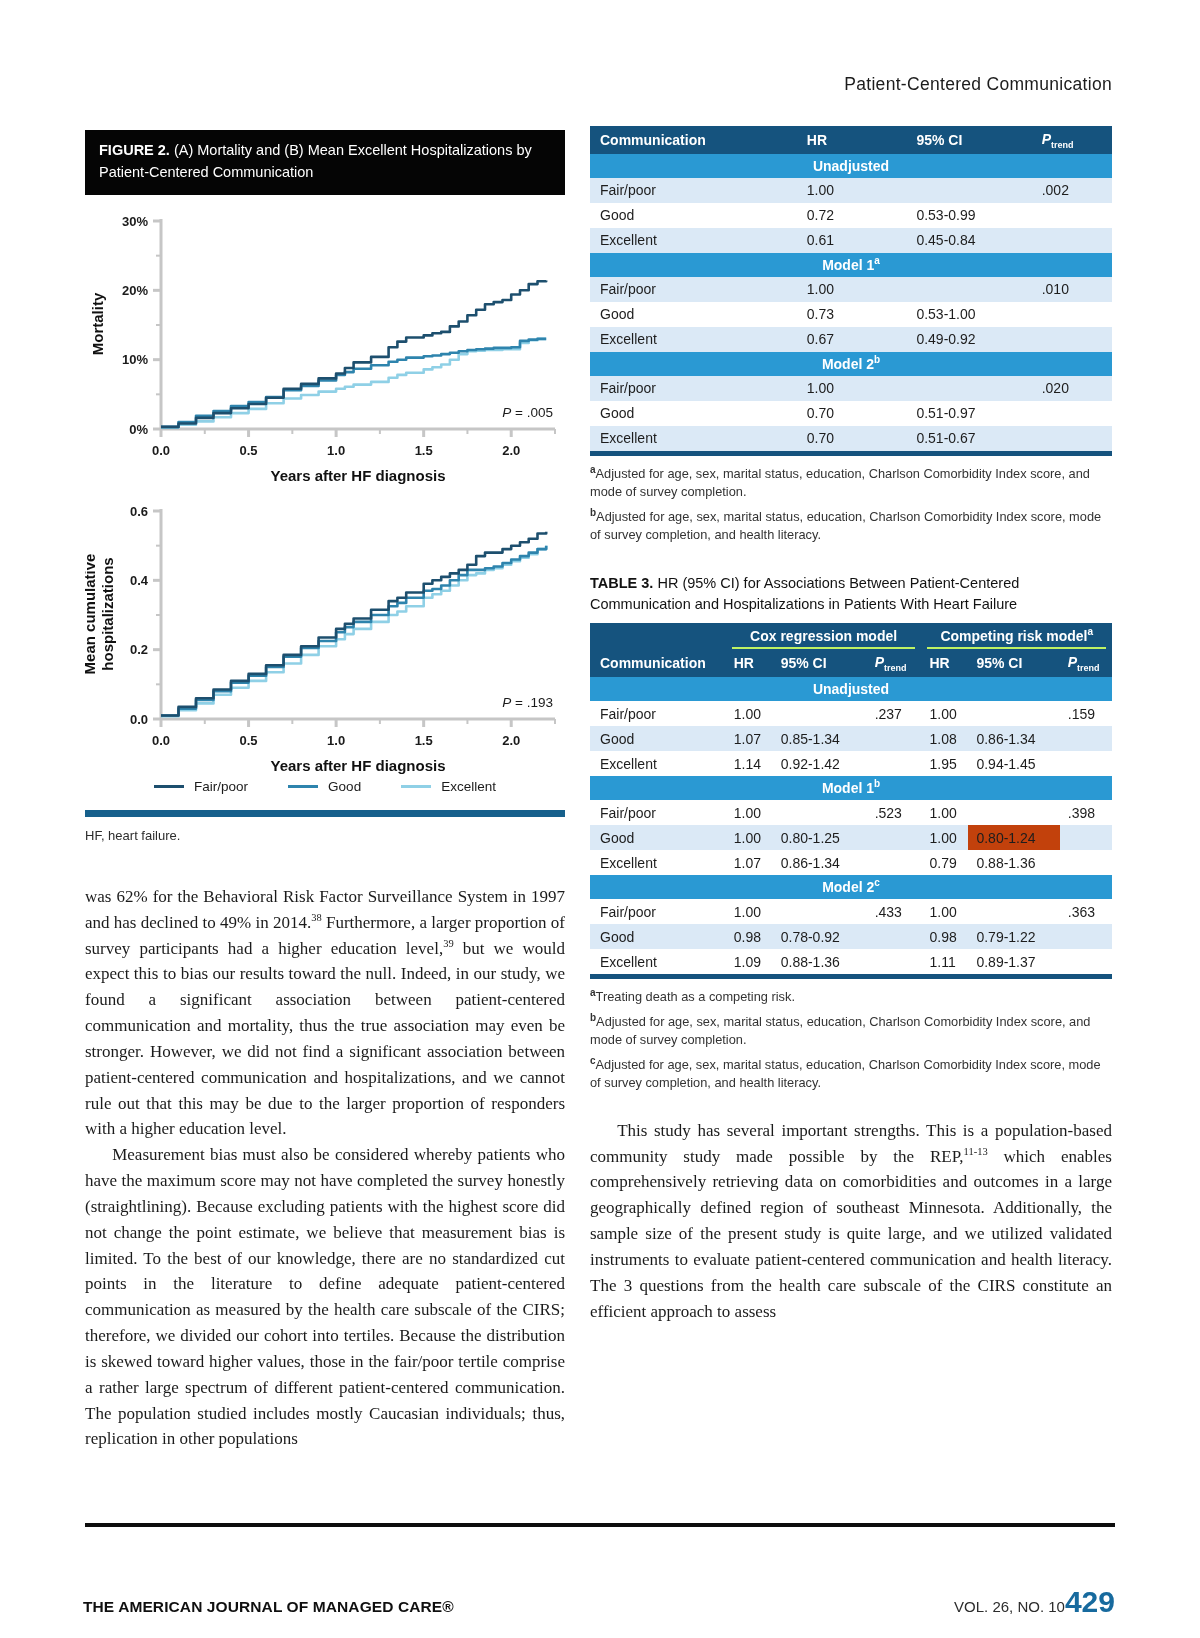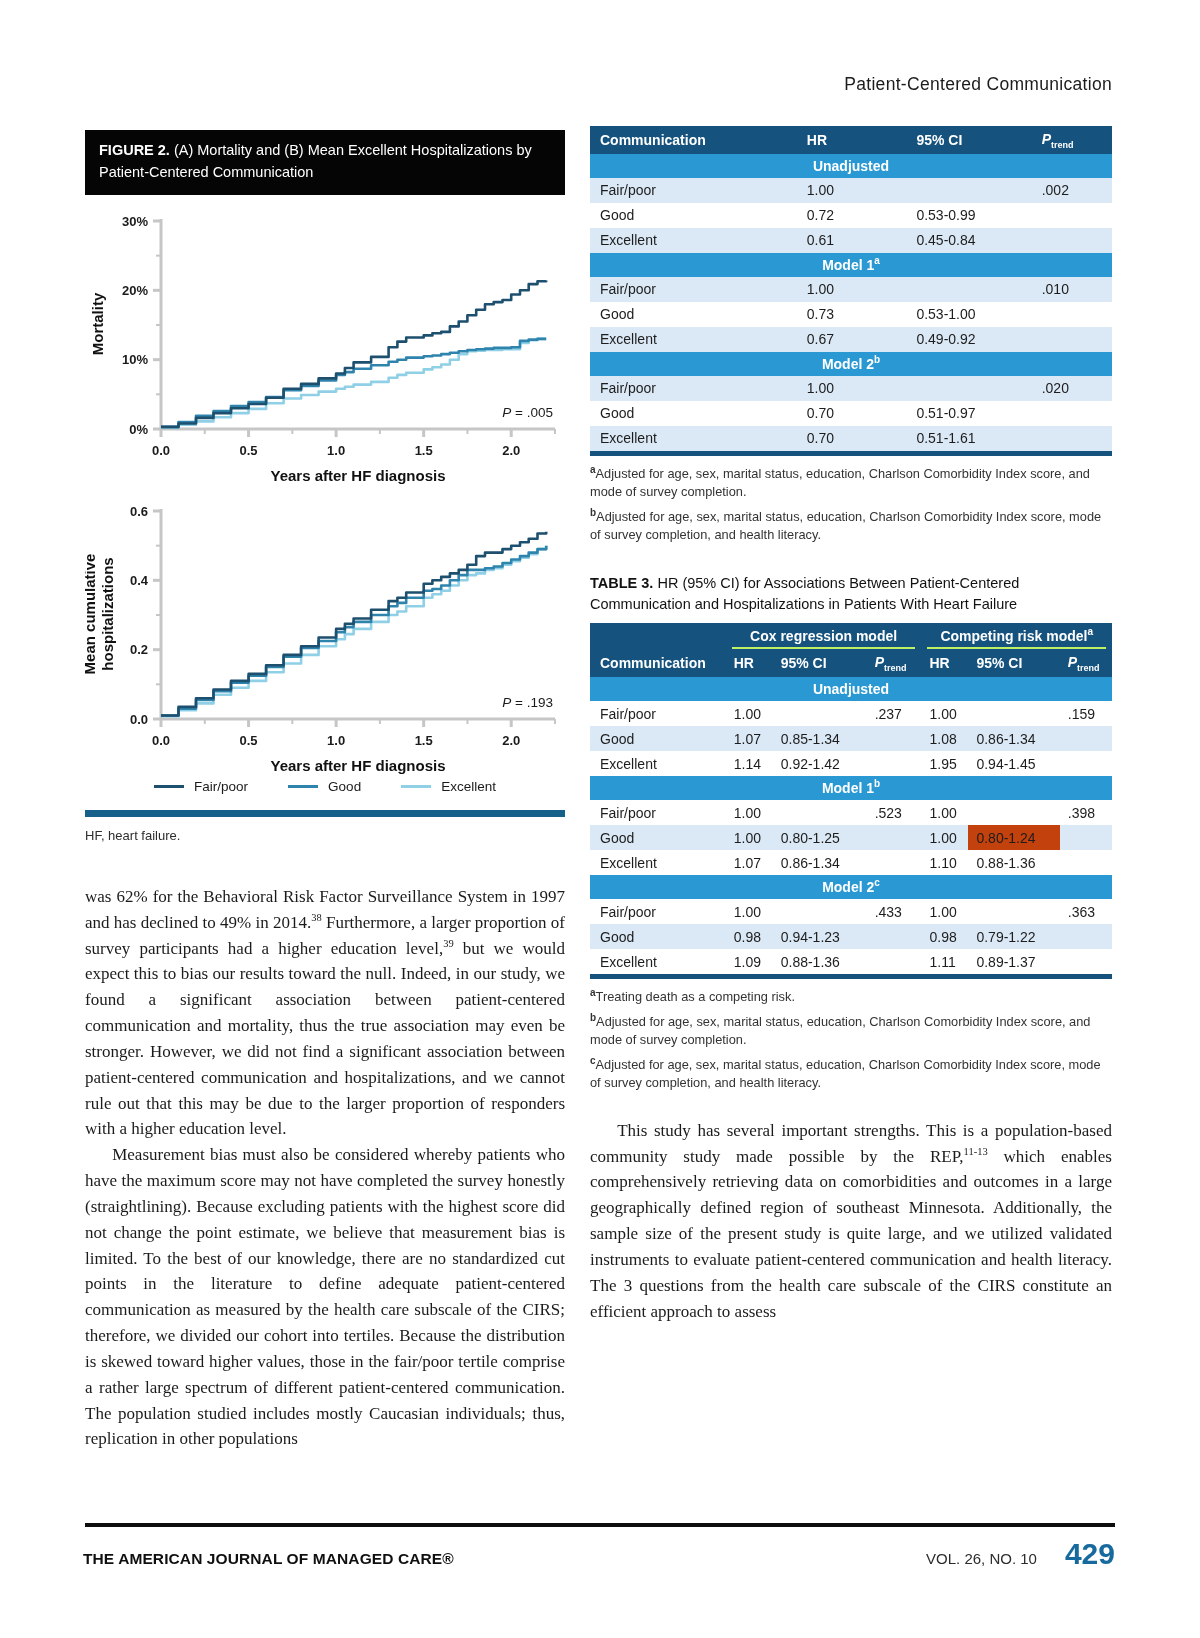--- a/index.html
+++ b/index.html
@@ -45,21 +45,21 @@
   .serif p.indent{text-indent:1.6em;}
   .left-text{position:absolute;left:85px;top:884px;width:480px;}
   .right-text{margin-top:26px;}
   .serif sup{font-size:10.5px;}
 
   
   .footer-rule{position:absolute;left:85px;right:85px;top:1523px;height:4px;background:#0d0d0d;}
   .footer-row{position:absolute;left:83px;right:85px;top:1537px;display:flex;
               justify-content:space-between;align-items:baseline;}
   .footer-journal{font-size:15.5px;font-weight:700;color:#0f0f0f;letter-spacing:.1px;}
-  .footer-right{display:flex;align-items:baseline;gap:28px;}
+  .footer-right{display:flex;align-items:baseline;margin-top:48px;}
   .footer-vol{font-size:15px;color:#2c2c2c;}
   .footer-page{font-size:30px;font-weight:700;}
 </style>
 </head>
 <body>
 
 <div class="page">
 
   <div class="running-head">Patient-Centered Communication</div>
 
@@ -238,21 +238,21 @@
             </tr>
             <tr>
               <td>Good</td>
               <td>0.70</td>
               <td>0.51-0.97</td>
               <td></td>
             </tr>
             <tr>
               <td style="background: rgb(219, 233, 246);">Excellent</td>
               <td style="background: rgb(219, 233, 246);">0.70</td>
-              <td style="background: rgb(219, 233, 246);">0.51-1.61</td>
+              <td style="background: rgb(219, 233, 246);">0.51-0.67</td>
               <td style="background: rgb(219, 233, 246);"></td>
             </tr>
           </tbody>
         </table>
         <div class="tbl-bottom" style="background: rgb(21, 83, 126);"></div>
       </div>
     <div class="footnotes" id="table2-notes">
         <p class="footnote"><b><sup>a</sup></b>Adjusted for age, sex, marital status, education, Charlson Comorbidity Index score, and mode of survey completion.</p>
         <p class="footnote"><b><sup>b</sup></b>Adjusted for age, sex, marital status, education, Charlson Comorbidity Index score, mode of survey completion, and health literacy.</p>
       </div>
@@ -339,40 +339,40 @@
               <td style="background: rgb(219, 233, 246);"></td>
               <td style="background: rgb(219, 233, 246);">1.00</td>
               <td style="background: #c2410c;">0.80-1.24</td>
               <td style="background: rgb(219, 233, 246);"></td>
             </tr>
             <tr>
               <td>Excellent</td>
               <td>1.07</td>
               <td>0.86-1.34</td>
               <td></td>
-              <td>1.10</td>
+              <td>0.79</td>
               <td>0.88-1.36</td>
               <td></td>
             </tr>
             <tr class="section">
               <td colspan="7" style="background: rgb(42, 153, 211);">Model 2<sup>c</sup></td>
             </tr>
             <tr>
               <td>Fair/poor</td>
               <td>1.00</td>
               <td></td>
               <td>.433</td>
               <td>1.00</td>
               <td></td>
               <td>.363</td>
             </tr>
             <tr>
               <td style="background: rgb(219, 233, 246);">Good</td>
               <td style="background: rgb(219, 233, 246);">0.98</td>
-              <td style="background: rgb(219, 233, 246);">0.94-1.23</td>
+              <td style="background: rgb(219, 233, 246);">0.78-0.92</td>
               <td style="background: rgb(219, 233, 246);"></td>
               <td style="background: rgb(219, 233, 246);">0.98</td>
               <td style="background: rgb(219, 233, 246);">0.79-1.22</td>
               <td style="background: rgb(219, 233, 246);"></td>
             </tr>
             <tr>
               <td>Excellent</td>
               <td>1.09</td>
               <td>0.88-1.36</td>
               <td></td>

